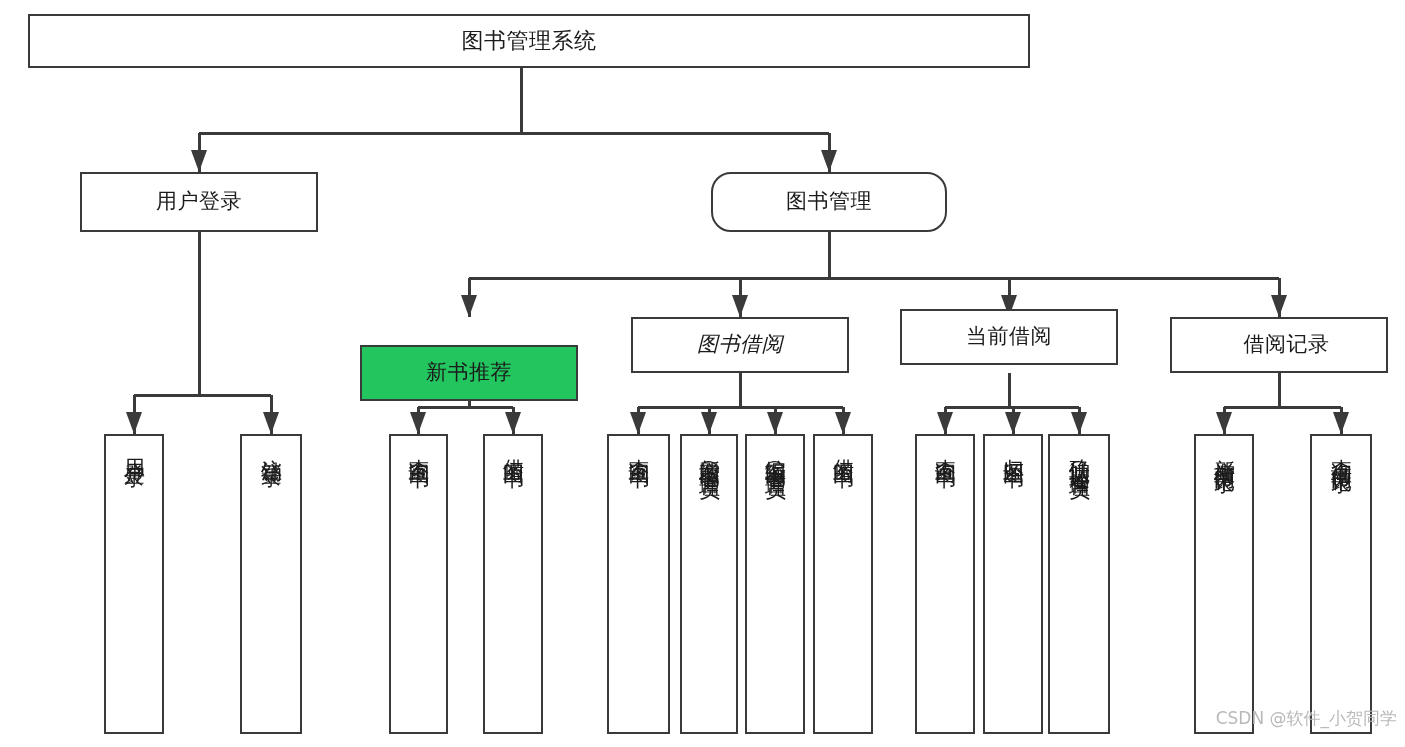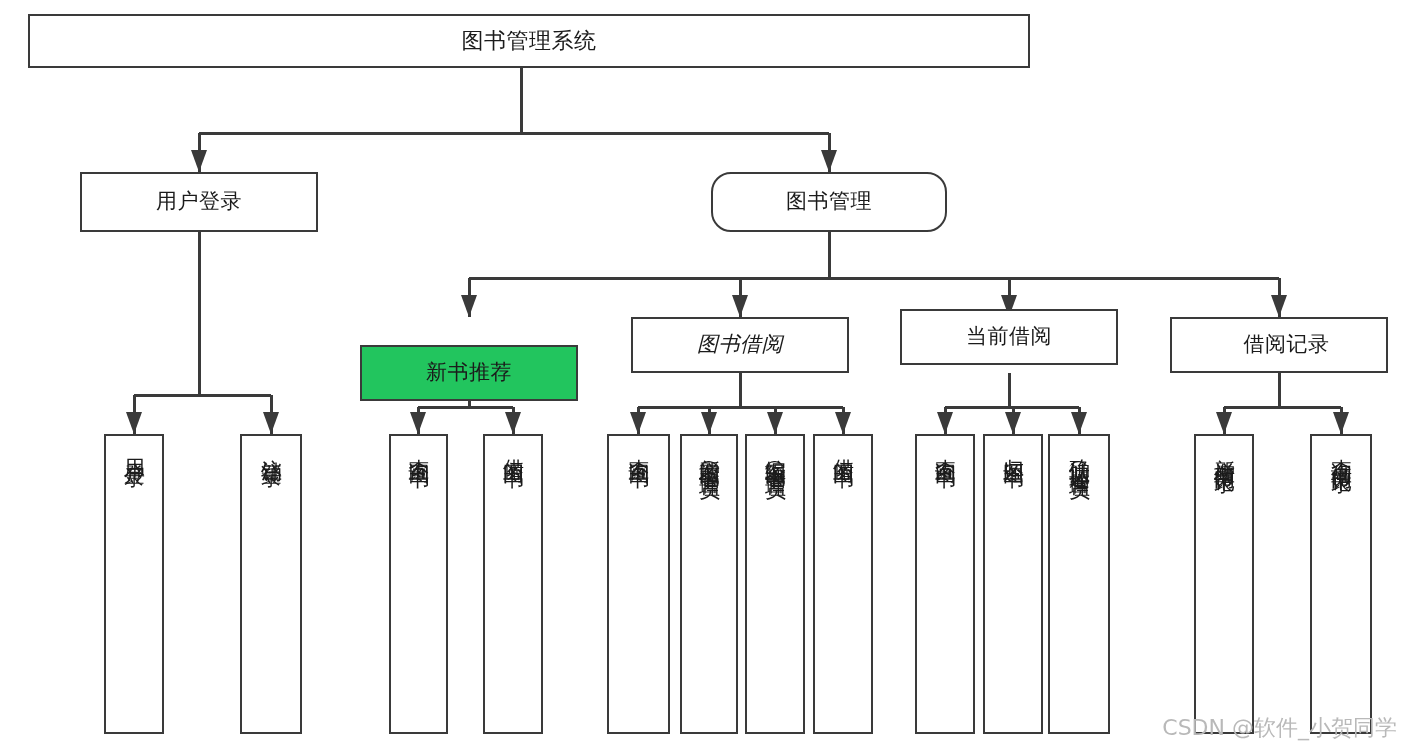--- a/index.html
+++ b/index.html
@@ -57,22 +57,22 @@
     writing-mode: vertical-rl;
     text-orientation: upright;
     font-size: 21px;
     line-height: 1.0;
     letter-spacing: 3px;
     white-space: nowrap;
   }
   .watermark {
     position: absolute;
     right: 8px;
-    bottom: 4px;
-    font-size: 22px;
+    bottom: 17px;
+    font-size: 17px;
     color: #b9b9b9;
     z-index: 5;
     white-space: nowrap;
     user-select: none;
   }
 </style>
 </head>
 <body>
 
 <div id="canvas">

